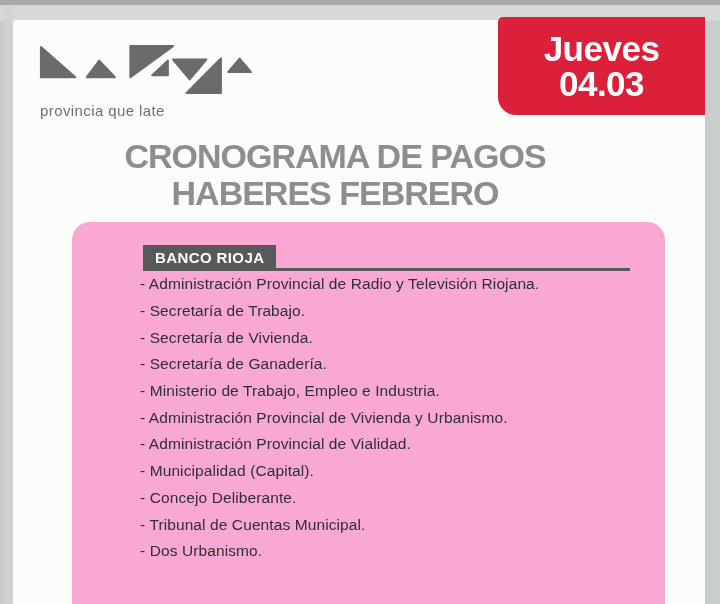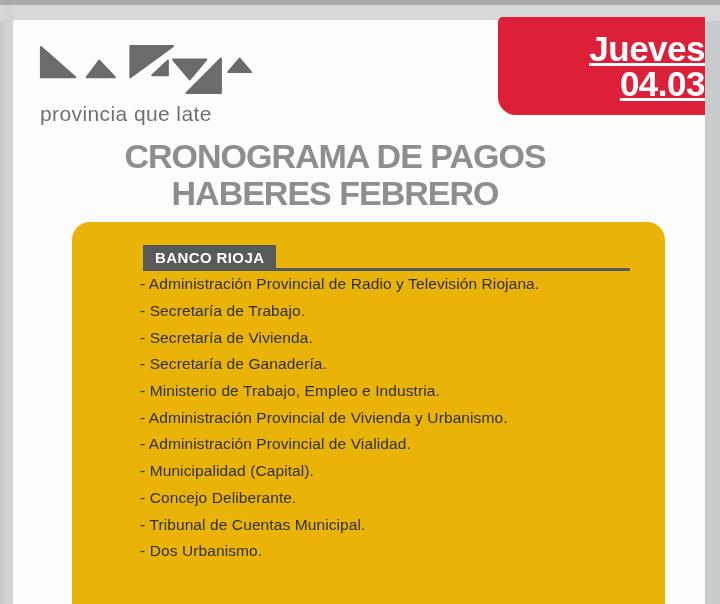--- a/index.html
+++ b/index.html
@@ -11,38 +11,38 @@
   .strip-dark-top { position:absolute; left:0; top:0; width:720px; height:5px; background:#a8abab; }
   .band-light-top { position:absolute; left:0; top:5px; width:720px; height:16px; background:#d7d9d9; }
   .band-light-left { position:absolute; left:4px; top:5px; width:9px; height:599px; background:#d2d4d4; }
 
   .card { position:absolute; left:13px; top:20px; width:692px; height:584px;
           background:#fcfcfb; border-radius:3px 0 0 0; }
 
   
   .badge { position:absolute; left:498px; top:17px; width:207px; height:98px;
            background:#dd2039; border-radius:5px 0 0 18px; z-index:5;
-           display:flex; flex-direction:column; align-items:flex-end; justify-content:center;
-           color:#ffffff; font-weight:700; font-size:35px; line-height:35px; letter-spacing:-0.5px;text-decoration:underline; }
+           display:flex; flex-direction:column; align-items:center; justify-content:center;
+           color:#ffffff; font-weight:700; font-size:35px; line-height:35px; letter-spacing:-0.5px; }
 
   
   .logo { position:absolute; left:25px; top:24px; width:240px; height:72px; }
   .logo svg { position:absolute; left:0; top:0; }
   .logo .shape { fill:#6b6b6c; stroke:#6b6b6c; stroke-width:2; stroke-linejoin:round; }
-  .tagline { position:absolute; left:2px; top:58px; font-size:21px; color:#707071;
+  .tagline { position:absolute; left:2px; top:58px; font-size:15px; color:#707071;
              letter-spacing:0.4px; white-space:nowrap; }
 
   
   .title { position:absolute; left:0; top:118px; width:644px; text-align:center;
            font-size:34px; font-weight:700; color:#8d8e8e; line-height:37px; letter-spacing:-1px;
            white-space:nowrap; }
 
   
   .panel { position:absolute; left:59px; top:202px; width:593px; height:382px;
-           background:#eab308; border-radius:18px 18px 0 0; }
+           background:#f9a8d4; border-radius:18px 18px 0 0; }
 
   .heading-row { position:absolute; left:71px; right:35px; top:23px; height:26px;
                  display:flex; align-items:flex-end; }
   .banco-box { height:26px; line-height:26px; padding:0 12px; background:#58595b;
                color:#ffffff; font-weight:700; font-size:15px; letter-spacing:0.4px; white-space:nowrap; }
   .banco-line { flex:1; height:3px; background:#58595b; }
 
   .pay-list { position:absolute; left:68px; top:49px; right:25px; list-style:none; }
   .pay-list li { height:26.7px; display:flex; align-items:center;
                  font-size:15.5px; color:#303032; letter-spacing:0.1px; white-space:nowrap; }

